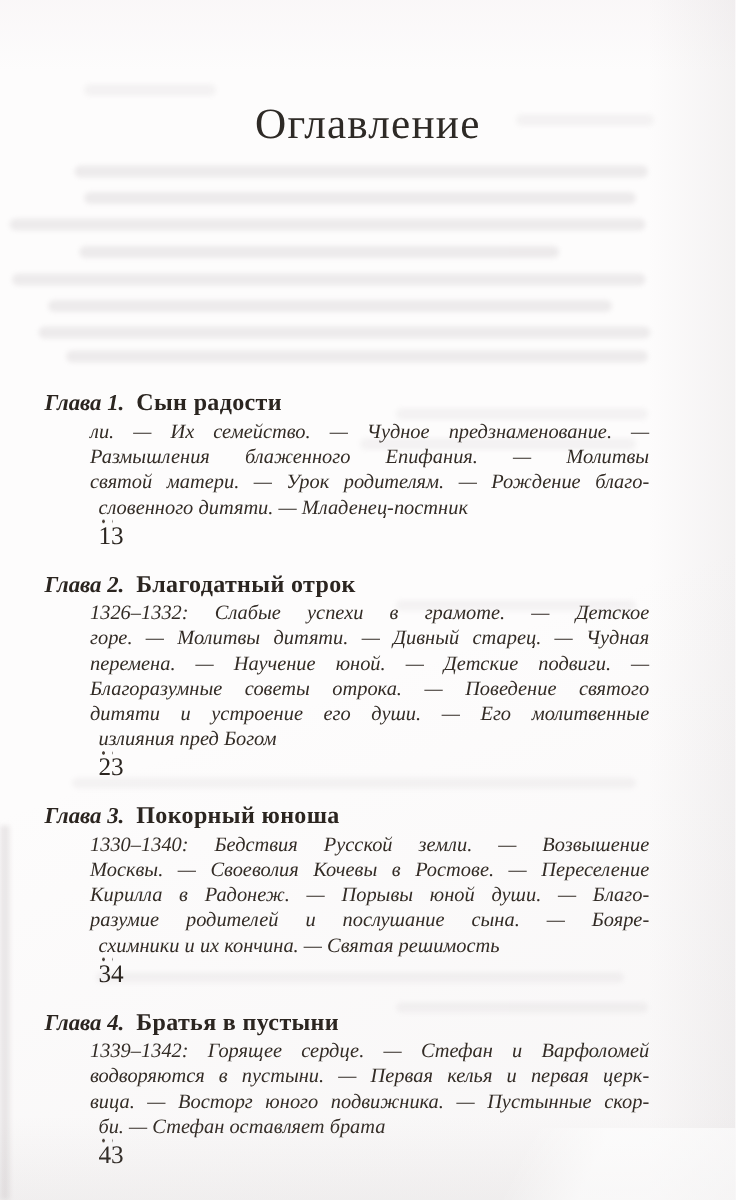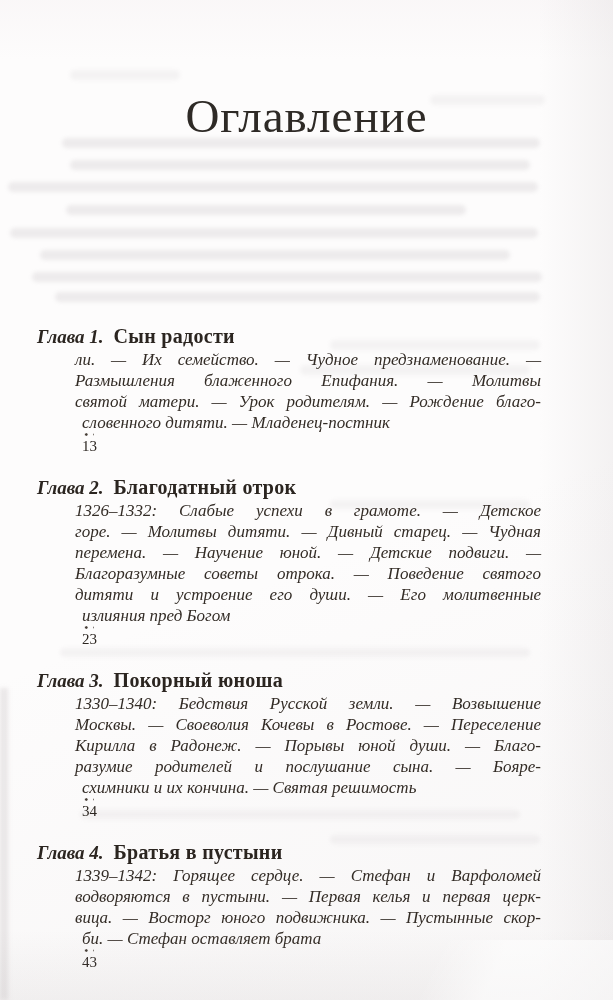--- a/index.html
+++ b/index.html
@@ -39,21 +39,21 @@
     filter: blur(2px);
     border-radius: 5px;
     pointer-events: none;
   }
   .ghost.faint { opacity: 0.09; }
 
   .title {
     position: absolute;
     top: 58px; left: 0; right: 0;
     text-align: center;
-    font-size: 47px;
+    font-size: 36px;
     font-weight: normal;
     letter-spacing: 1px;
     color: #2e2a26;
   }
 
   .content {
     position: absolute;
     top: 306px; left: 37px; right: 72px;
   }
 
@@ -90,21 +90,21 @@
     line-height: 21px;
     color: #332c26;
   }
   .jline {
     text-align: justify;
     text-align-last: justify;
     white-space: nowrap;
   }
   .lastline { display: flex; align-items: baseline; flex-direction: column; }
   .lastline .txt { white-space: nowrap; }
-  .pnum { font-style: normal; font-size: 15px; color: #2b2520; }
+  .pnum { font-style: normal; font-size: 21px; color: #2b2520; }
 </style>
 </head>
 <body>
 
 <div class="page">
 
   <div class="ghost faint" style="top:70px;left:70px;width:110px;height:10px;"></div>
   <div class="ghost faint" style="top:95px;left:430px;width:115px;height:10px;"></div>
   <div class="ghost" style="top:138px;left:62px;width:478px;height:10px;"></div>
   <div class="ghost" style="top:160px;left:70px;width:460px;height:10px;"></div>

